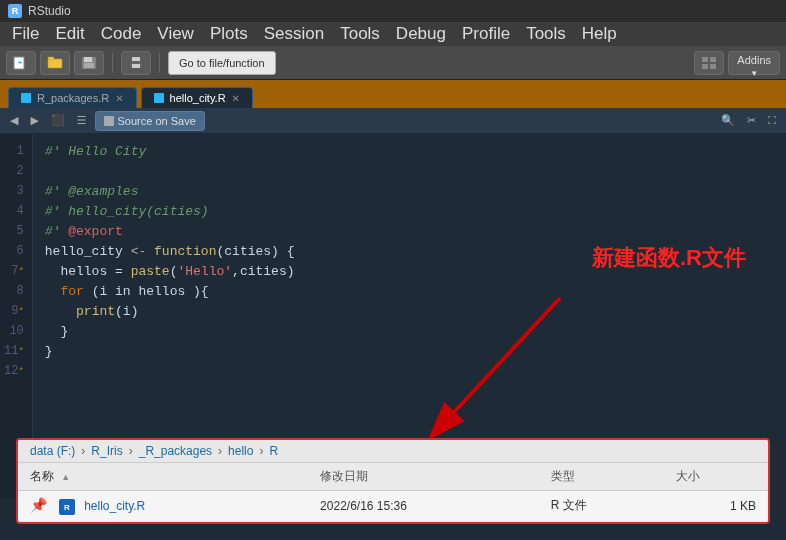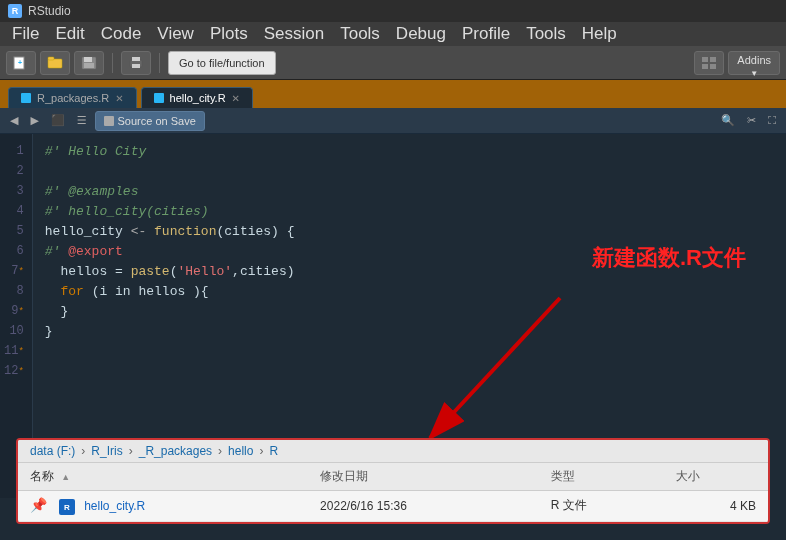--- a/index.html
+++ b/index.html
@@ -349,24 +349,25 @@
       <div>9<span style="color:#cc7700;font-size:9px;">*</span></div>
       <div>10</div>
       <div>11<span style="color:#cc7700;font-size:9px;">*</span></div>
       <div>12<span style="color:#cc7700;font-size:9px;">*</span></div>
     </div>
     <div class="code-content">
       <div class="code-line"><span class="c-comment">#' Hello City</span></div>
       <div class="code-line">&nbsp;</div>
       <div class="code-line"><span class="c-comment">#' @examples</span></div>
       <div class="code-line"><span class="c-comment">#' hello_city(cities)</span></div>
+      <div class="code-line"><span class="c-comment">#' </span><span style="color:#e06060">@export</span></div>
       <div class="code-line"><span class="c-normal">hello_city </span><span style="color:#aaa">&lt;-</span><span class="c-normal"> </span><span style="color:#d4b870">function</span><span class="c-normal">(cities) {</span></div>
-      <div class="code-line"><span class="c-comment">#' </span><span style="color:#e06060">@export</span></div>
       <div class="code-line"><span class="c-normal">  hellos = </span><span style="color:#d4b870">paste</span><span class="c-normal">(</span><span class="c-string">'Hello'</span><span class="c-normal">,cities)</span></div>
       <div class="code-line"><span class="c-keyword">  for </span><span class="c-normal">(i in hellos ){</span></div>
+      <div class="code-line"><span class="c-normal">    </span><span style="color:#d4b870">print</span><span class="c-normal">(i)</span></div>
       <div class="code-line"><span class="c-normal">  }</span></div>
       <div class="code-line"><span class="c-normal">}</span></div>
     </div>
   </div>
 
   <div style="position:absolute; top:135px; right:40px; pointer-events:none;">
     <span style="color:#ff2222; font-size:22px; font-weight:bold; font-family:'Microsoft YaHei',Arial,sans-serif; white-space:nowrap;">新建函数.R文件</span>
   </div>
 
   <svg style="position:absolute;top:0;left:0;width:100%;height:100%;pointer-events:none;">
@@ -411,17 +412,17 @@
     </thead>
     <tbody>
       <tr>
         <td>
           <span class="pin-icon" style="color:#aaa;margin-right:8px;">📌</span>
           <span class="file-icon">R</span>
           <span class="file-name-link">hello_city.R</span>
         </td>
         <td>2022/6/16 15:36</td>
         <td>R 文件</td>
-        <td class="size-col">4 KB</td>
+        <td class="size-col">1 KB</td>
       </tr>
     </tbody>
   </table>
 </div>
 
 </body></html>

